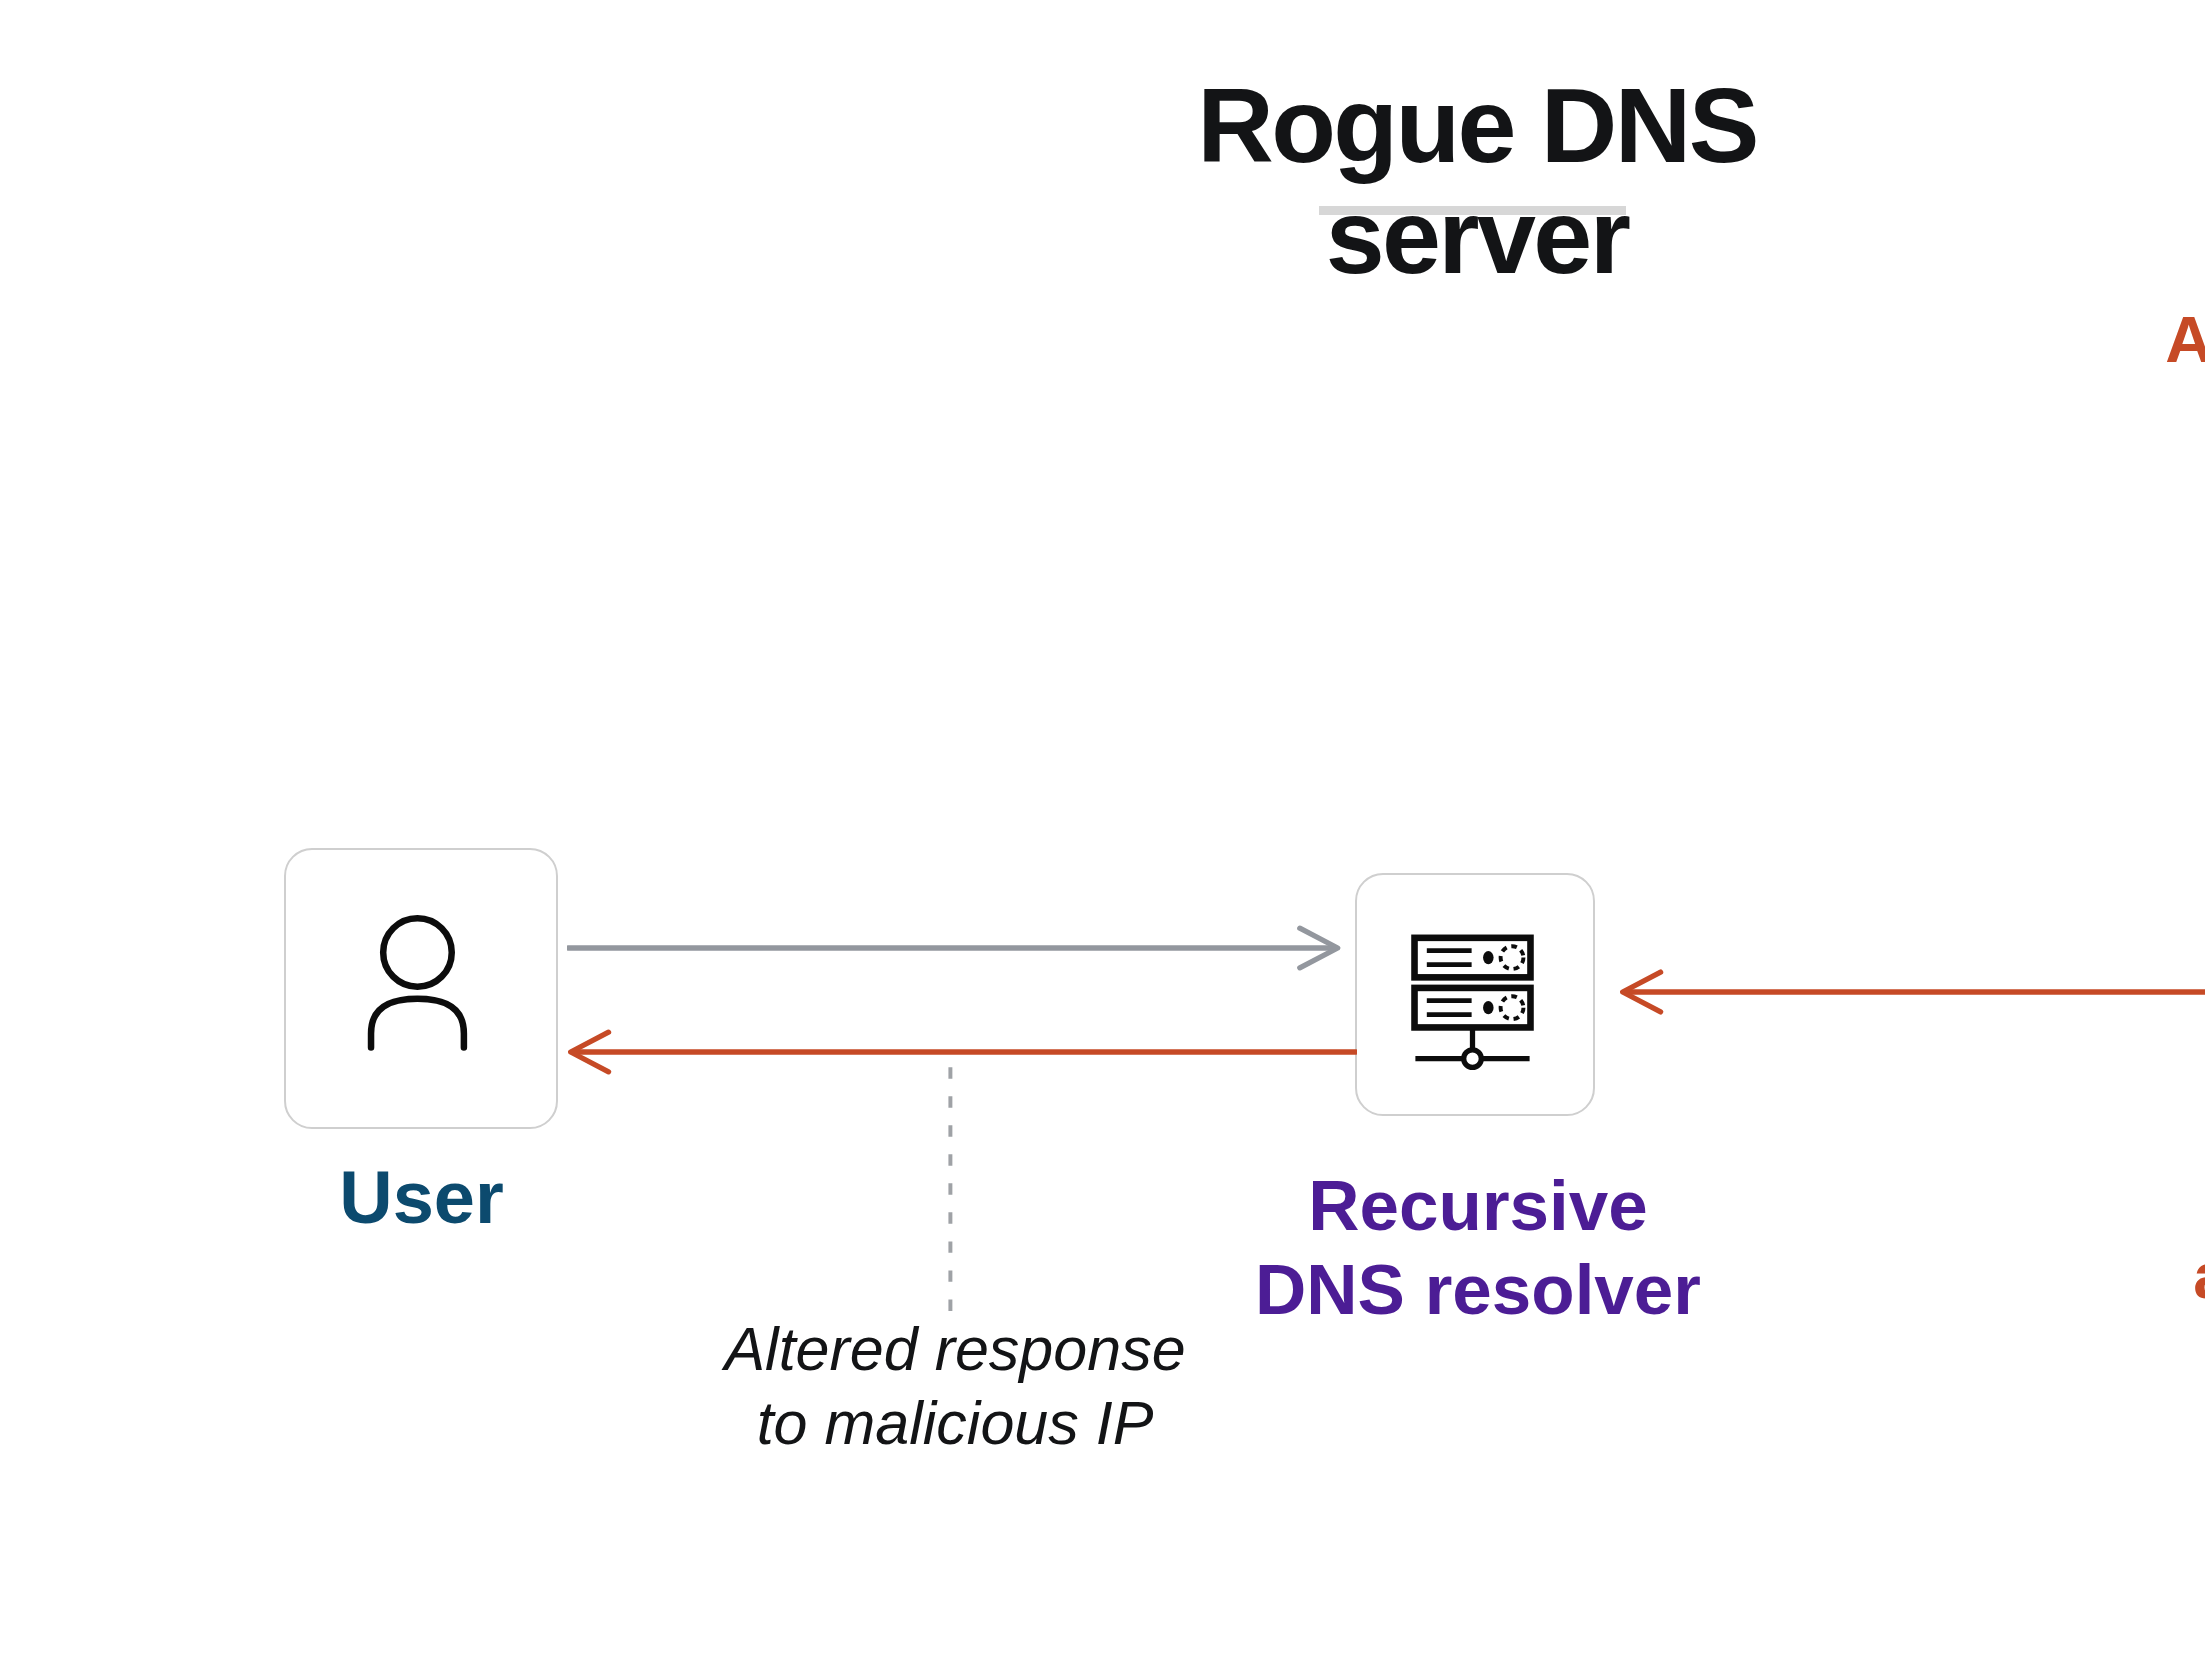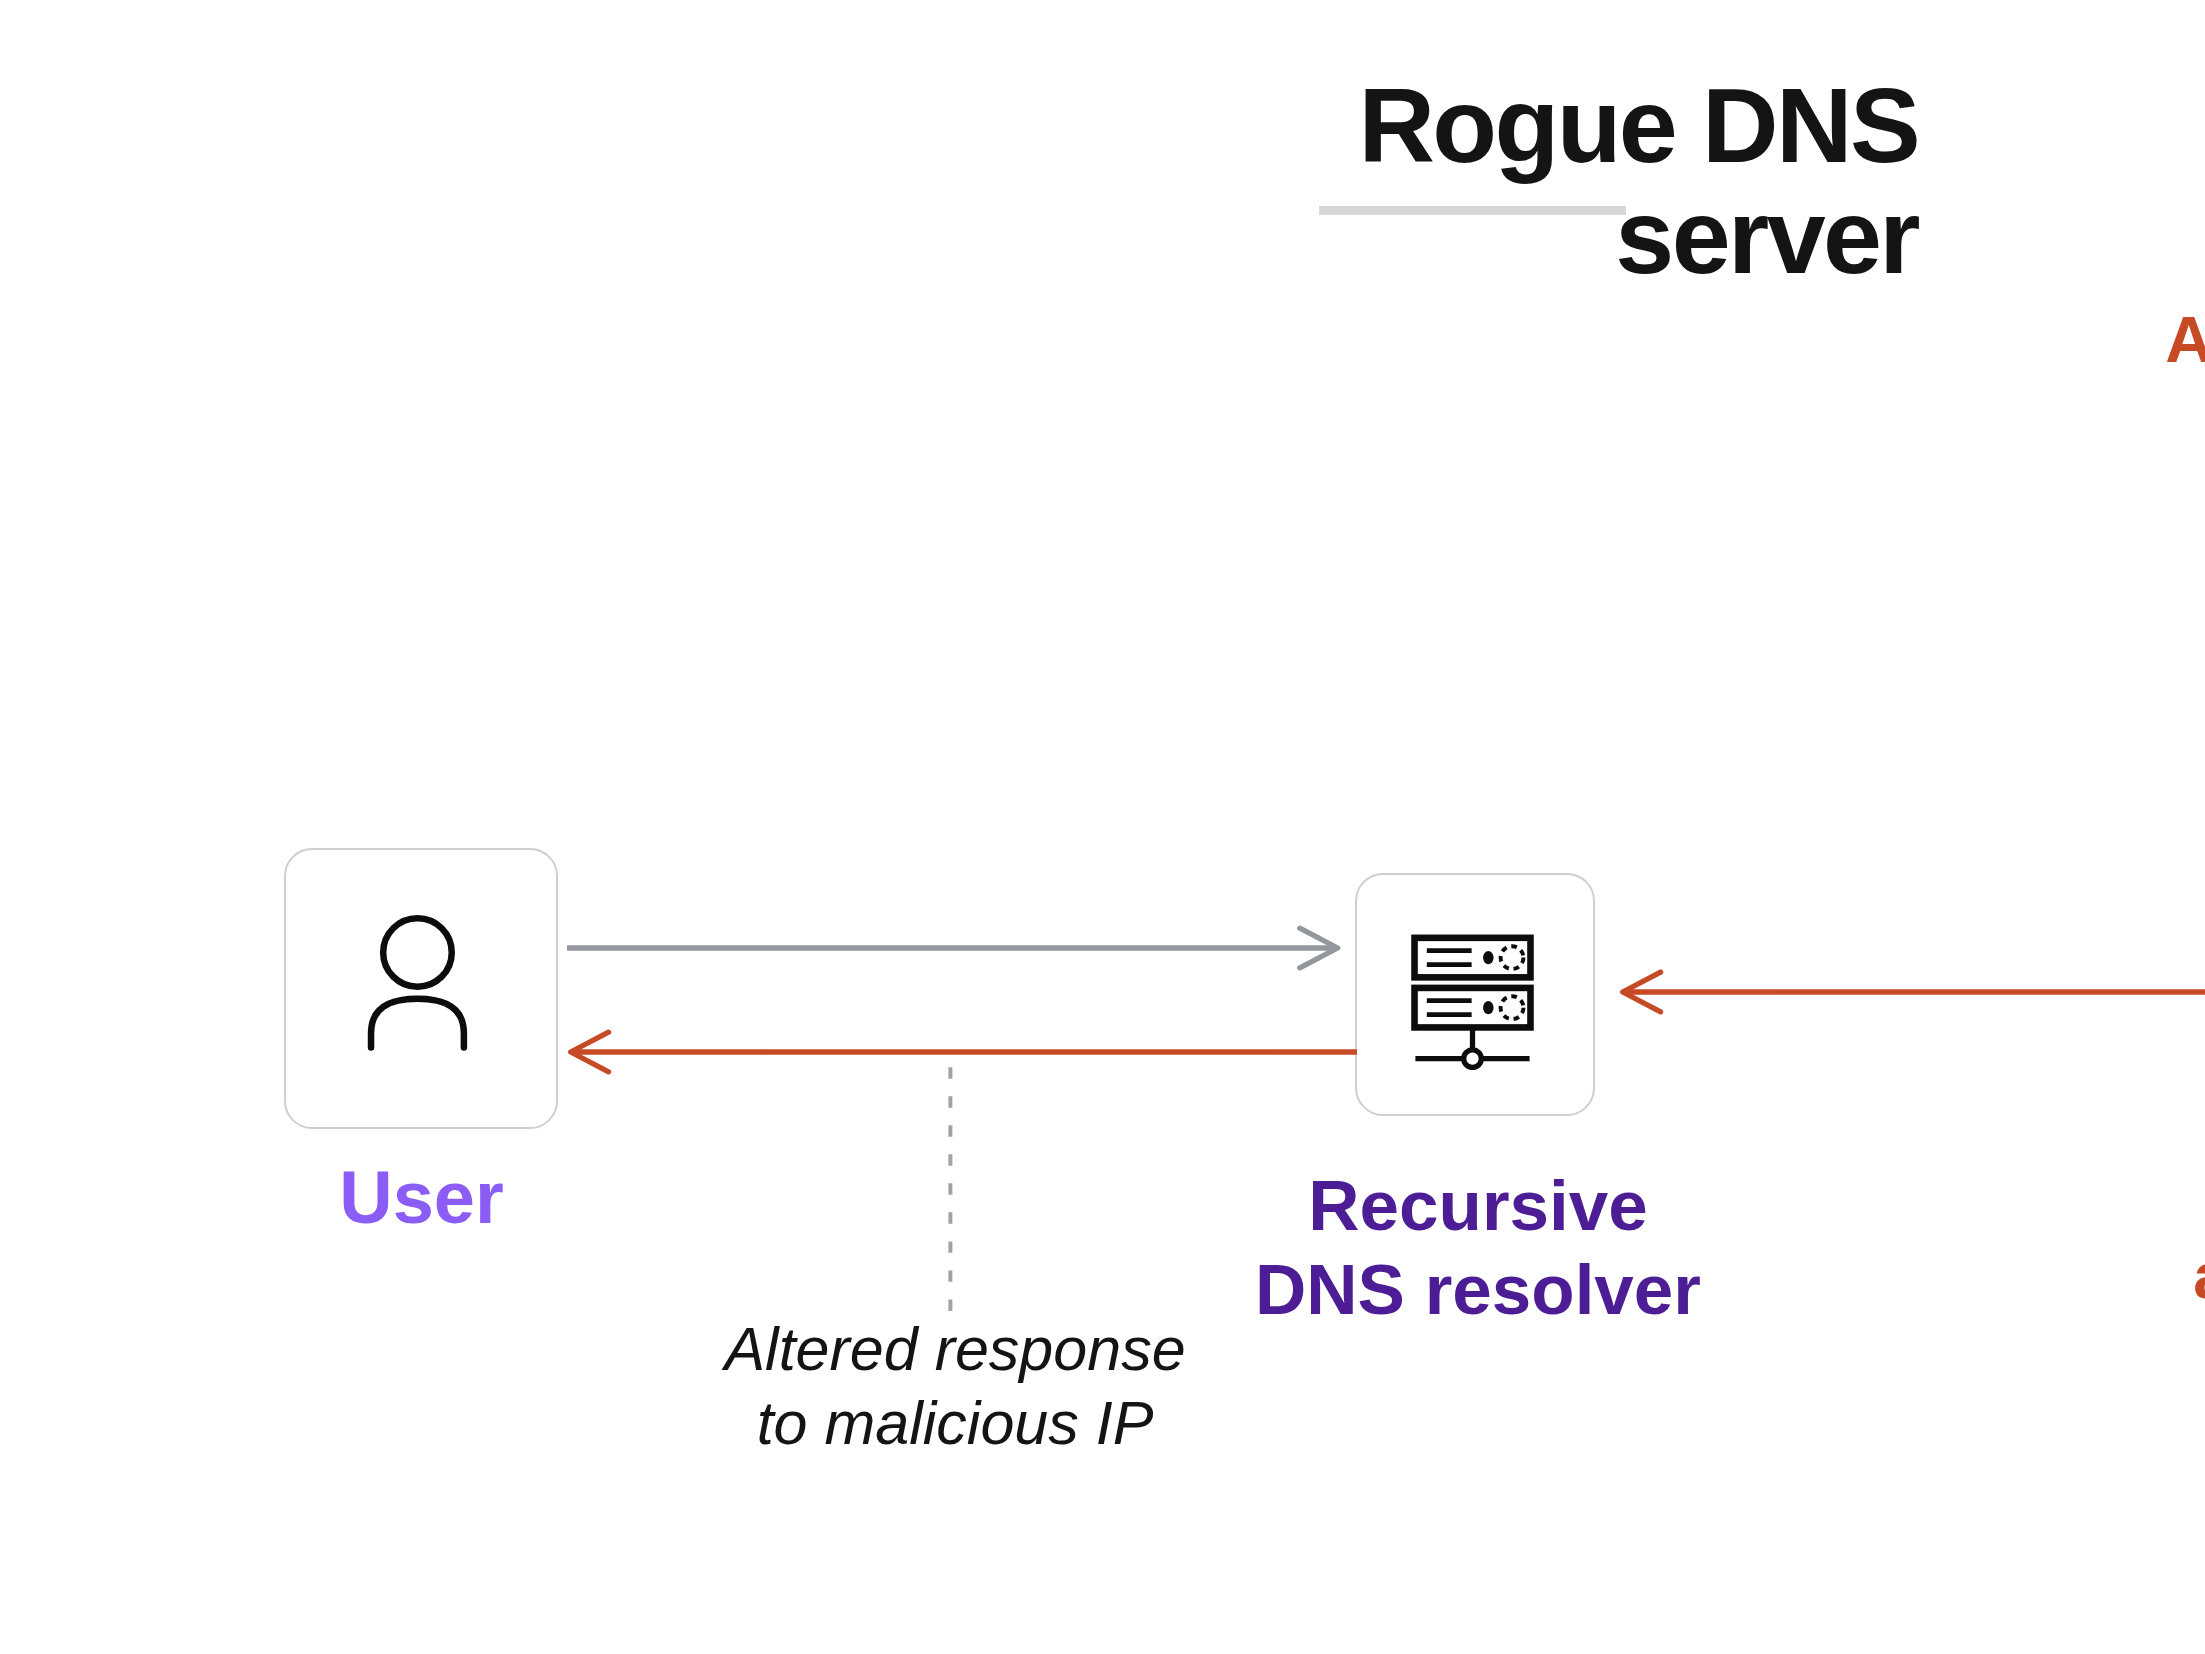--- a/index.html
+++ b/index.html
@@ -10,34 +10,34 @@
     background: #ffffff;
     font-family: "Liberation Sans", "DejaVu Sans", sans-serif;
     overflow: hidden;
   }
   .abs { position: absolute; }
 
   
   .title {
     left: 1036px; top: 70px; width: 882px;
     font-size: 106px; font-weight: 700; letter-spacing: -2.6px;
-    color: #131416; text-align: right; line-height: 1.05;
+    color: #131416; text-align: center; line-height: 1.05;
   }
   .title-underline {
     left: 1319px; top: 206px; width: 307px; height: 8.8px;
     background: #D7D7D7;
   }
   .label { text-align: center; white-space: pre-line; }
   .altered-record-label {
     left: 2024px; top: 302px; width: 882px;
     font-size: 65px; font-weight: 700; color: #C64A26;
   }
   .user-label {
     left: 201px; top: 1155px; width: 441px;
-    font-size: 74px; font-weight: 700; color: #8b5cf6;
+    font-size: 74px; font-weight: 700; color: #0c4a6e;
   }
   .resolver-label {
     left: 1125px; top: 1164px; width: 706px;
     font-size: 71px; font-weight: 700; color: #4c1d95; line-height: 1.19;
   }
   .compromised-label {
     left: 2113px; top: 1162px; width: 706px;
     font-size: 65px; font-weight: 700; color: #C64A26; line-height: 1.17;
   }
   .annotation {

